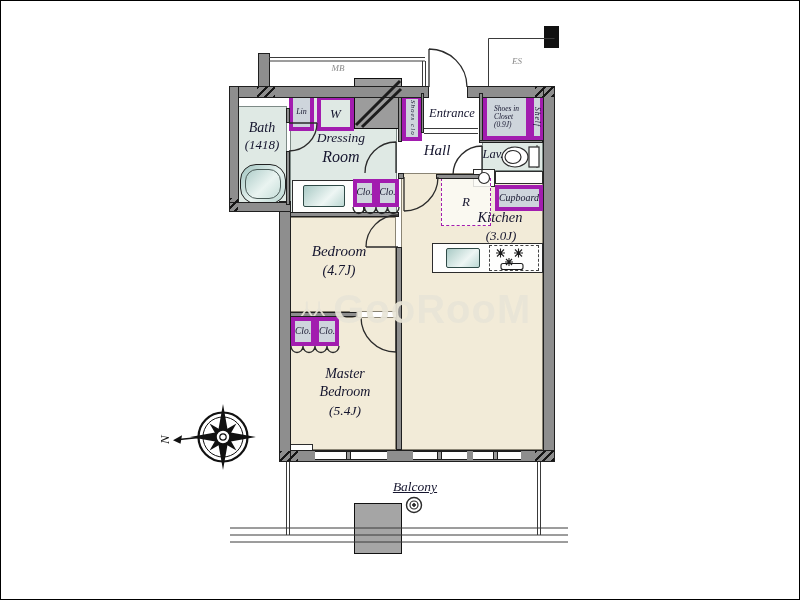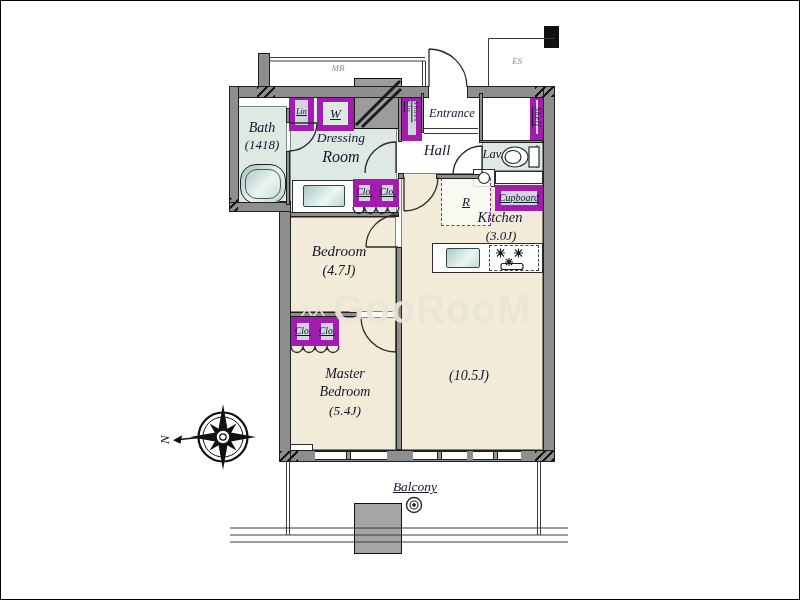--- a/index.html
+++ b/index.html
@@ -2,22 +2,22 @@
 <html style="--wall: #8e8e8e; --beige: #f2ebd8; --green: #dfe9e4; --box: #ced5dc; --text: #15152e; --watermark: #e9e5d7;"><head>
 <meta charset="utf-8">
 <style>
   html,body{margin:0;padding:0;background:#fff;}
   .canvas{position:relative;width:800px;height:600px;box-sizing:border-box;border:1px solid #000;
           background:#fff;font-family:"Liberation Serif","DejaVu Serif",serif;overflow:hidden;}
   .floor,.wall,.box,.fix{position:absolute;box-sizing:border-box;}
   .wall{background:var(--wall);border:1px solid #1f1f1f;}
   .floor-beige{background:var(--beige);border:1px solid #8a8474;}
   .floor-green{background:var(--green);border:1px solid #7d8a86;}
-  .box{background:var(--box);border:6px solid #a21caf;display:flex;align-items:center;justify-content:center;
-       font-style:italic;color:var(--text);text-align:left;line-height:1.05;text-decoration:underline;}
+  .box{background:var(--box);border:4px solid #a21caf;display:flex;align-items:center;justify-content:center;
+       font-style:italic;color:var(--text);text-align:left;line-height:1.05;}
   .dashed{border-style:dashed;border-width:1.5px;background:rgba(252,251,246,.85);}
   .lbl{position:absolute;font-style:italic;color:var(--text);text-align:center;line-height:1.05;}
   .gray{color:#8b8b8b;}
   .vtext{writing-mode:vertical-rl;letter-spacing:1px;}
   .hatch{position:absolute;background:repeating-linear-gradient(135deg,#161616 0 2px,rgba(0,0,0,0) 2px 6px);}
   .overlay{position:absolute;left:0;top:0;pointer-events:none;}
   .tub{border:1.5px solid #222;border-radius:16px;background:linear-gradient(135deg,#9fc3bf,#eaf4f1 55%,#b9d6d1);}
   .tub-in{position:absolute;left:4px;top:4px;right:4px;bottom:4px;border:1px solid #4a5a57;border-radius:12px;}
   .sink{border:1px solid #2f4a46;border-radius:2px;background:linear-gradient(135deg,#a9cac5,#eef6f4 60%,#bcd8d3);}
   .counter{background:#fefefd;border:1px solid #2c2c2c;}
@@ -42,20 +42,27 @@
   <div class="box" style="left:288px;top:93px;width:25px;height:37px;font-size:8px;">
     <span>Lin</span>
     </div>
   <div class="box" style="left:316px;top:95px;width:37px;height:35px;font-size:13px;background:var(--green);">
     <span>W</span>
     </div>
   <div class="fix ps" style="left:353px;top:77px;width:48px;height:51px;"></div>
   <div class="box" style="left:401px;top:94px;width:20px;height:46px;font-size:7px;">
     <span class="vtext">Shoes clo</span>
     </div>
+  <div class="box" style="left:482px;top:93px;width:47px;height:46px;font-size:7.5px;">
+    <div>
+      <div>Shoes in</div>
+      <div>Closet</div>
+      <div>(0.9J)</div>
+    </div>
+    </div>
   <div class="box" style="left:529px;top:93px;width:14px;height:46px;font-size:7.5px;">
     <span class="vtext">Shelf</span>
     </div>
 
   <div class="fix tub" style="left:239px;top:163px;width:46px;height:40px;">
     <div class="tub-in"></div>
     </div>
 
   <div class="fix counter" style="left:291px;top:179px;width:72px;height:34px;border-bottom-style:dashed;"></div>
   <div class="fix sink" style="left:302px;top:184px;width:42px;height:22px;"></div>
@@ -183,21 +190,20 @@
   <div class="lbl" style="left:229px;top:137px;width:64px;font-size:13px;">(1418)</div>
   <div class="lbl" style="left:300px;top:130px;width:80px;font-size:13.5px;">Dressing</div>
   <div class="lbl" style="left:300px;top:148px;width:80px;font-size:16px;">Room</div>
   <div class="lbl" style="left:423px;top:106px;width:56px;font-size:12.5px;">Entrance</div>
   <div class="lbl" style="left:414px;top:142px;width:44px;font-size:15px;">Hall</div>
   <div class="lbl" style="left:478px;top:147px;width:28px;font-size:12.5px;">Lav.</div>
   <div class="lbl" style="left:459px;top:209px;width:80px;font-size:14.5px;">Kitchen</div>
   <div class="lbl" style="left:461px;top:228px;width:78px;font-size:13px;">(3.0J)</div>
   <div class="lbl" style="left:296px;top:243px;width:84px;font-size:15px;">Bedroom</div>
   <div class="lbl" style="left:296px;top:263px;width:84px;font-size:14px;">(4.7J)</div>
-  <div class="lbl" style="left:398px;top:368px;width:140px;font-size:14px;">(10.5J)</div>
   <div class="lbl" style="left:304px;top:366px;width:80px;font-size:14px;">Master</div>
   <div class="lbl" style="left:304px;top:384px;width:80px;font-size:14px;">Bedroom</div>
   <div class="lbl" style="left:304px;top:403px;width:80px;font-size:13.5px;">(5.4J)</div>
   <div class="lbl" style="left:375px;top:479px;width:78px;font-size:13.5px;text-decoration:underline;">Balcony</div>
 
   <div class="watermark" style="left:290px;top:282px;width:250px;height:52px;">
     <span style="font-size:20px;">⅄⅄</span>
     <span style="font-size:40px;font-weight:bold;letter-spacing:1px;">GooRooM</span>
   </div>
 

